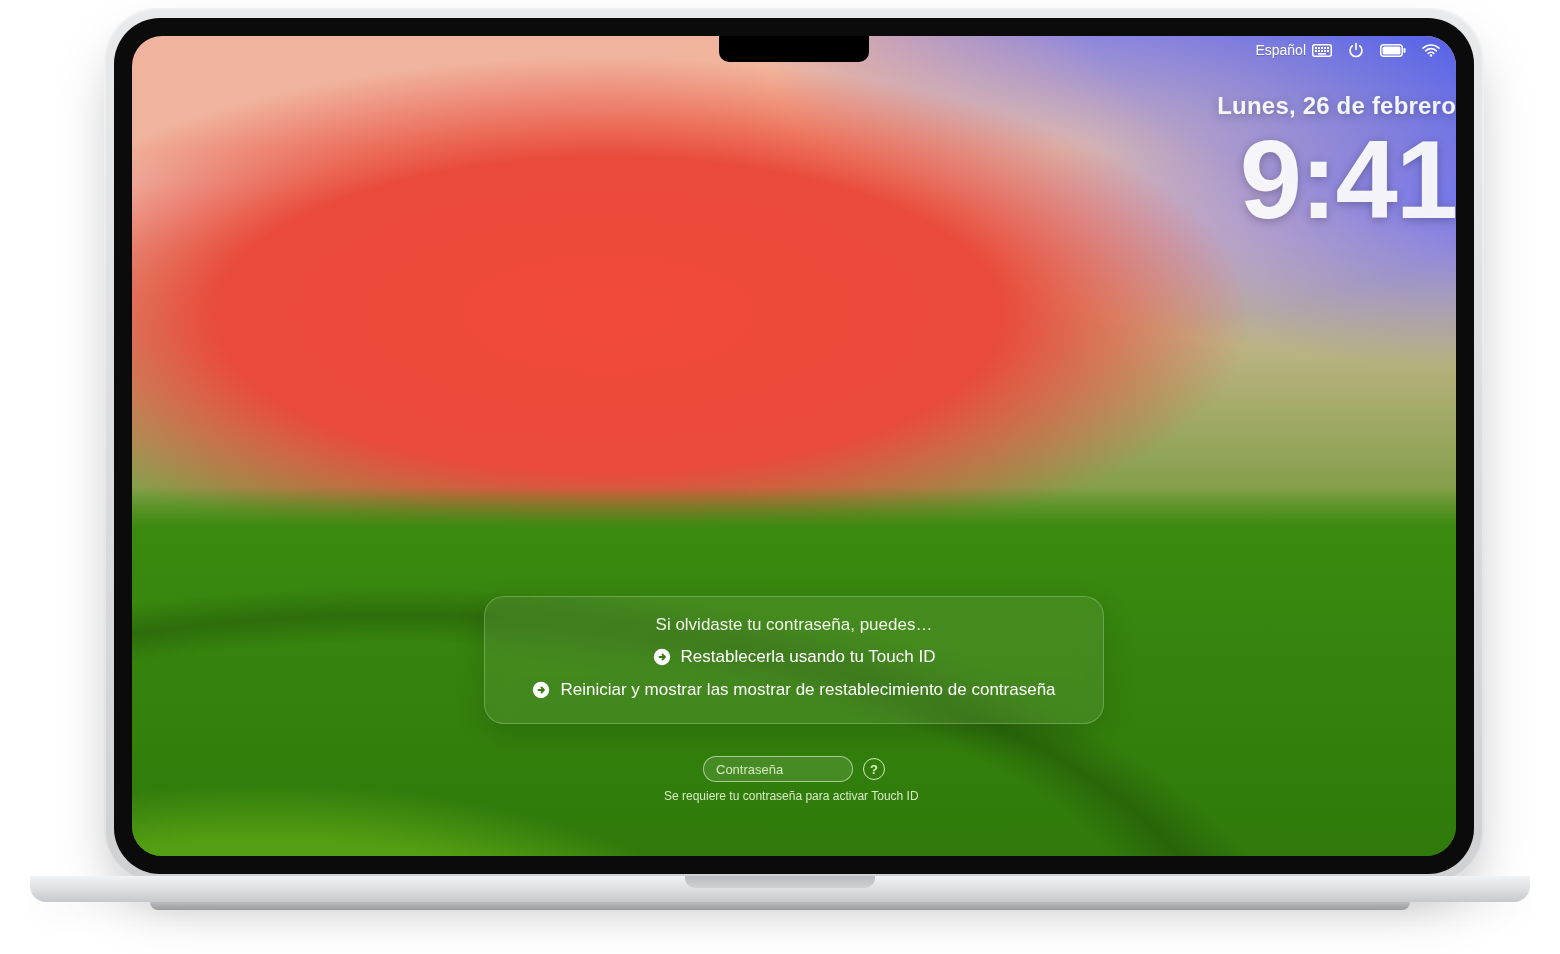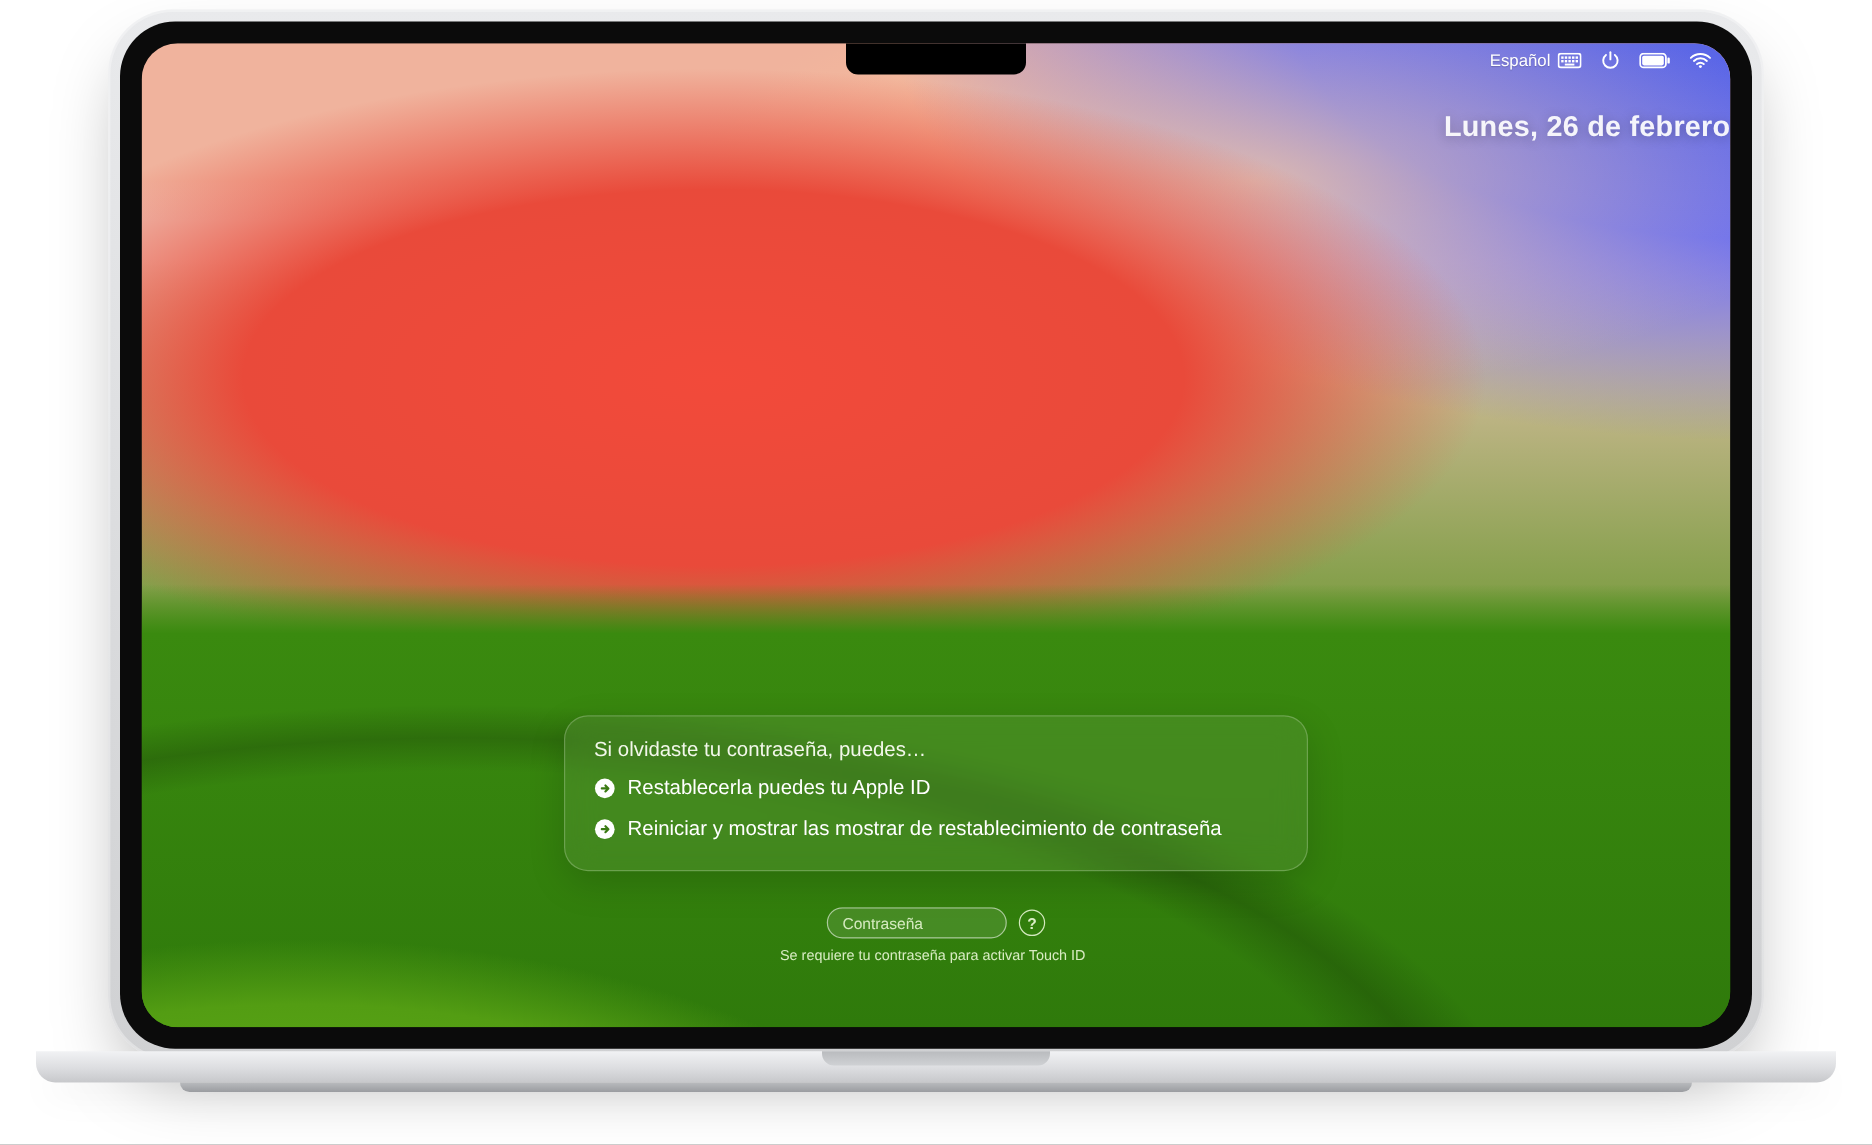--- a/index.html
+++ b/index.html
@@ -4,21 +4,21 @@
 <style>
   * { box-sizing: border-box; margin: 0; padding: 0; }
   html, body { width: 1560px; height: 954px; background: transparent; font-family: -apple-system, "Helvetica Neue", Helvetica, Arial, sans-serif; }
 
   .stage { width: 1560px; height: 954px; position: relative; }
 
   
   .laptop {
     position: absolute;
     top: 8px;
-    left: 90px;
+    left: 104px;
     width: 1380px;
     height: 876px;
     background: linear-gradient(180deg, #e9eaec 0%, #d9dadc 60%, #d0d1d3 100%);
     border-radius: 54px;
     box-shadow: 0 28px 60px -18px rgba(0,0,0,.35), inset 0 0 0 2px rgba(255,255,255,.35);
   }
   .lid-inner {
     position: absolute;
     inset: 10px;
     background: #0b0b0b;
@@ -87,20 +87,21 @@
     top: 560px;
     width: 620px;
     padding: 18px 24px 20px;
     border-radius: 20px;
     background: rgba(120, 160, 90, .22);
     -webkit-backdrop-filter: blur(12px);
     backdrop-filter: blur(12px);
     border: 1px solid rgba(255,255,255,.22);
     box-shadow: 0 10px 30px rgba(0,0,0,.15);
     color: #fff;
+    text-align: center;
   }
   .panel .title { font-size: 17px; font-weight: 500; margin-bottom: 12px; color: #f2f7ea; }
   .panel .opt { display: inline-flex; align-items: center; gap: 10px; font-size: 17px; font-weight: 500; color: #fff; cursor: pointer; }
   .panel .row { margin-top: 10px; }
   .arrow-circ { width: 18px; height: 18px; flex: 0 0 18px; }
 
   
   .pwd-row {
     position: absolute; left: 50%; transform: translateX(-50%);
     top: 720px; display: flex; align-items: center; gap: 10px; justify-content: space-between;
@@ -195,31 +196,32 @@
               <path d="M1 4.2C3.2 2.1 5.9 1 9 1s5.8 1.1 8 3.2" stroke="#fff" stroke-width="1.6" stroke-linecap="round"></path>
               <path d="M3.6 6.8C5.1 5.4 6.9 4.6 9 4.6s3.9.8 5.4 2.2" stroke="#fff" stroke-width="1.6" stroke-linecap="round"></path>
               <path d="M6.2 9.4C7 8.7 7.9 8.3 9 8.3s2 .4 2.8 1.1" stroke="#fff" stroke-width="1.6" stroke-linecap="round"></path>
               <circle cx="9" cy="11.5" r="1.2" fill="#fff"></circle>
             </svg>
           </span>
         </div>
 
         <div class="clock-block">
           <div class="date">Lunes, 26 de febrero</div>
+          <div class="time">9:41</div>
         </div>
 
         <div class="panel">
           <div class="title">Si olvidaste tu contraseña, puedes…</div>
           <div class="row">
             <span class="opt">
               <svg class="arrow-circ" viewBox="0 0 18 18">
                 <circle cx="9" cy="9" r="8.2" fill="#fff"></circle>
                 <path d="M6.5 9h5M9.5 6.5 12 9l-2.5 2.5" stroke="#3a7a13" stroke-width="1.8" stroke-linecap="round" stroke-linejoin="round" fill="none"></path>
               </svg>
-              <span>Restablecerla puedes tu Apple ID</span>
+              <span>Restablecerla usando tu Touch ID</span>
             </span>
           </div>
           <div class="row">
             <span class="opt">
               <svg class="arrow-circ" viewBox="0 0 18 18">
                 <circle cx="9" cy="9" r="8.2" fill="#fff"></circle>
                 <path d="M6.5 9h5M9.5 6.5 12 9l-2.5 2.5" stroke="#3a7a13" stroke-width="1.8" stroke-linecap="round" stroke-linejoin="round" fill="none"></path>
               </svg>
               <span>Reiniciar y mostrar las mostrar de restablecimiento de contraseña</span>
             </span>

